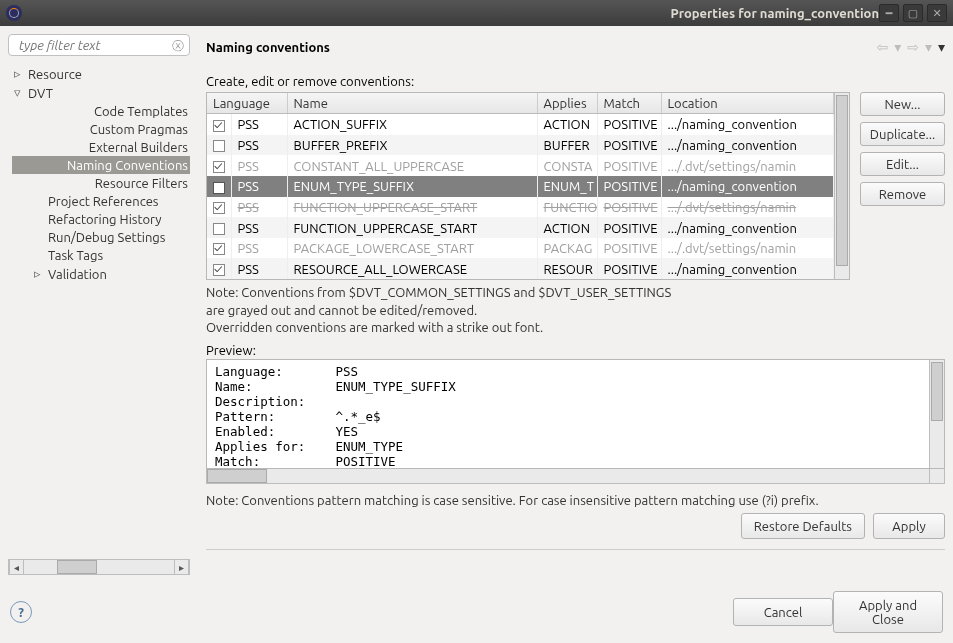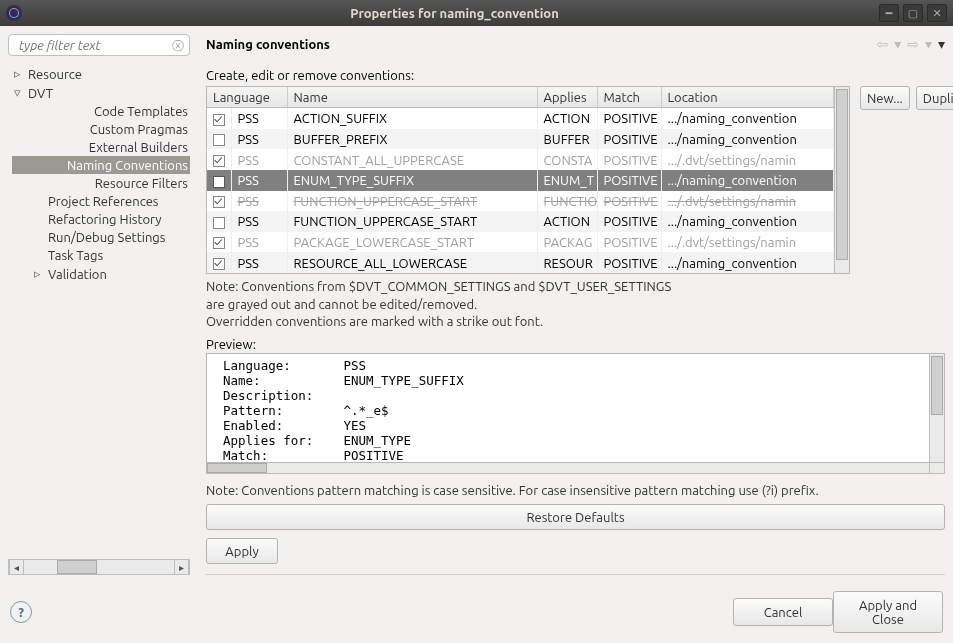--- a/index.html
+++ b/index.html
@@ -1,20 +1,20 @@
 <!DOCTYPE html>
 <html><head>
 <meta charset="utf-8">
 <style>
   * { box-sizing: border-box; margin: 0; padding: 0; font-family: "Ubuntu", "Segoe UI", Arial, sans-serif; font-size: 13px; }
   body { background: #f2f1f0; width: 953px; height: 643px; overflow: hidden; display: flex; flex-direction: column; }
   .titlebar { height: 26px; background: linear-gradient(#555, #3c3c3c); color: #e6e6e6; display: flex; align-items: center; padding: 0 6px; }
   .titlebar .logo { width: 16px; height: 16px; background: #2c2c61; border-radius: 50%; margin-right: 8px; display:flex; align-items:center; justify-content:center; }
   .titlebar .logo::after{content:""; width:8px;height:8px;border:1.5px solid #9aa; border-top-color:#f80; border-radius:50%;}
-  .titlebar .title { flex: 1; text-align: center; font-weight: bold; color:#dfdbd2;}
+  .titlebar .title { flex: 1; text-align: right; font-weight: bold; color:#dfdbd2;}
   .win-btns { display:flex; gap:4px;}
   .win-btn { width:20px; height:18px; background:#3a3a3a; border:1px solid #2a2a2a; border-radius:2px; display:flex; align-items:center; justify-content:center; color:#aaa; font-size:11px;}
   .content { flex:1; display:flex; padding: 8px; gap: 0; min-height:0;}
   .sidebar { width: 182px; display:flex; flex-direction:column; gap:4px;}
   .filter-box { position:relative; }
   .filter-box input { width:100%; border:1px solid #c0c0c0; border-radius:4px; padding:3px 22px 3px 10px; background:#fff; color:#999; font-style: italic; font-size:13px;}
   .filter-box .clear { position:absolute; right:6px; top:4px; color:#999; font-size:12px;}
   .tree { flex:1; overflow:hidden; padding:4px 0 0 4px; color:#333;}
   .tree-item { display:flex; align-items:center; padding:2px 2px; cursor:default; white-space:nowrap; overflow:hidden;}
   .tree-item .tw { width:14px; display:inline-block; color:#666;}
@@ -40,33 +40,33 @@
   table.conv tr.odd td { background:#fff;}
   table.conv tr.sel td { background:#808080; color:#fff;}
   table.conv tr.dim td { color:#a0a0a0;}
   table.conv tr.strike td { text-decoration: line-through;}
   .chk { width:12px; height:12px; border:1px solid #888; display:inline-block; vertical-align:middle; background:#fff; position:relative; margin-right:5px;}
   .chk.on::after{content:"✓"; position:absolute; top:-3px; left:0; font-size:12px; color:#333;}
   tr.sel .chk.on::after{ color:#fff;}
   tr.sel .chk{ border-color:#555;}
   .vscroll { width:15px; background:#eaeaea; border-left:1px solid #bdbdbd; position:relative;}
   .vscroll .thumb{position:absolute; left:1px; right:1px; background:#cfcfcf; border:1px solid #aaa;}
-  .btns { display:flex; gap:6px; width:85px;}
+  .btns { display:flex; flex-direction:column; gap:6px; width:85px;}
   .btn { background:linear-gradient(#fbfbfb,#e8e8e8); border:1px solid #b3b3b3; border-radius:3px; padding:4px 6px; text-align:center; cursor:default; color:#333;}
   .note { margin-top:4px; line-height:1.35; color:#333;}
   .preview-label { margin-top:6px;}
   .preview-wrap { display:flex; border:1px solid #b8b8b8; height:110px; margin-top:2px;}
-  .preview { flex:1; padding:4px 16px; font-family: "DejaVu Sans Mono", Menlo, monospace; font-size:12.5px; white-space:pre; overflow:hidden; background:#fff;}
+  .preview { flex:1; padding:4px 8px; font-family: "DejaVu Sans Mono", Menlo, monospace; font-size:12.5px; white-space:pre; overflow:hidden; background:#fff;}
   .preview-wrap .vscroll{border-left:1px solid #bdbdbd;}
   .hscroll2 { height:15px; border:1px solid #bdbdbd; border-top:none; background:#eaeaea; display:flex;}
   .hscroll2 .track{flex:1; position:relative;}
   .hscroll2 .thumb{position:absolute; left:0; width:60px; height:100%; background:#cfcfcf; border:1px solid #aaa;}
   .hscroll2 .corner{width:15px;background:#eaeaea;border-left:1px solid #bdbdbd;}
   .bottom-note{ margin-top:8px;}
-  .action-row { display:flex; justify-content:flex-end; gap:8px; margin-top:4px;flex-direction:column;}
+  .action-row { display:flex; justify-content:flex-end; gap:8px; margin-top:4px;}
   .sep { border-top:1px solid #ccc; margin:10px 0 0 0;}
   .footer { display:flex; align-items:center; padding:8px 10px 10px 10px;}
   .help { width:22px; height:22px; border:1.5px solid #7a99b8; border-radius:50%; color:#4a6f94; display:flex; align-items:center; justify-content:center; font-weight:bold;}
   .footer .spacer{flex:1;}
   col.c-chk{width:24px;} col.c-lang{width:56px;} col.c-name{width:250px;} col.c-app{width:60px;} col.c-match{width:64px;} col.c-loc{width:auto;}
 </style>
 </head>
 <body>
 
 <div class="titlebar">

